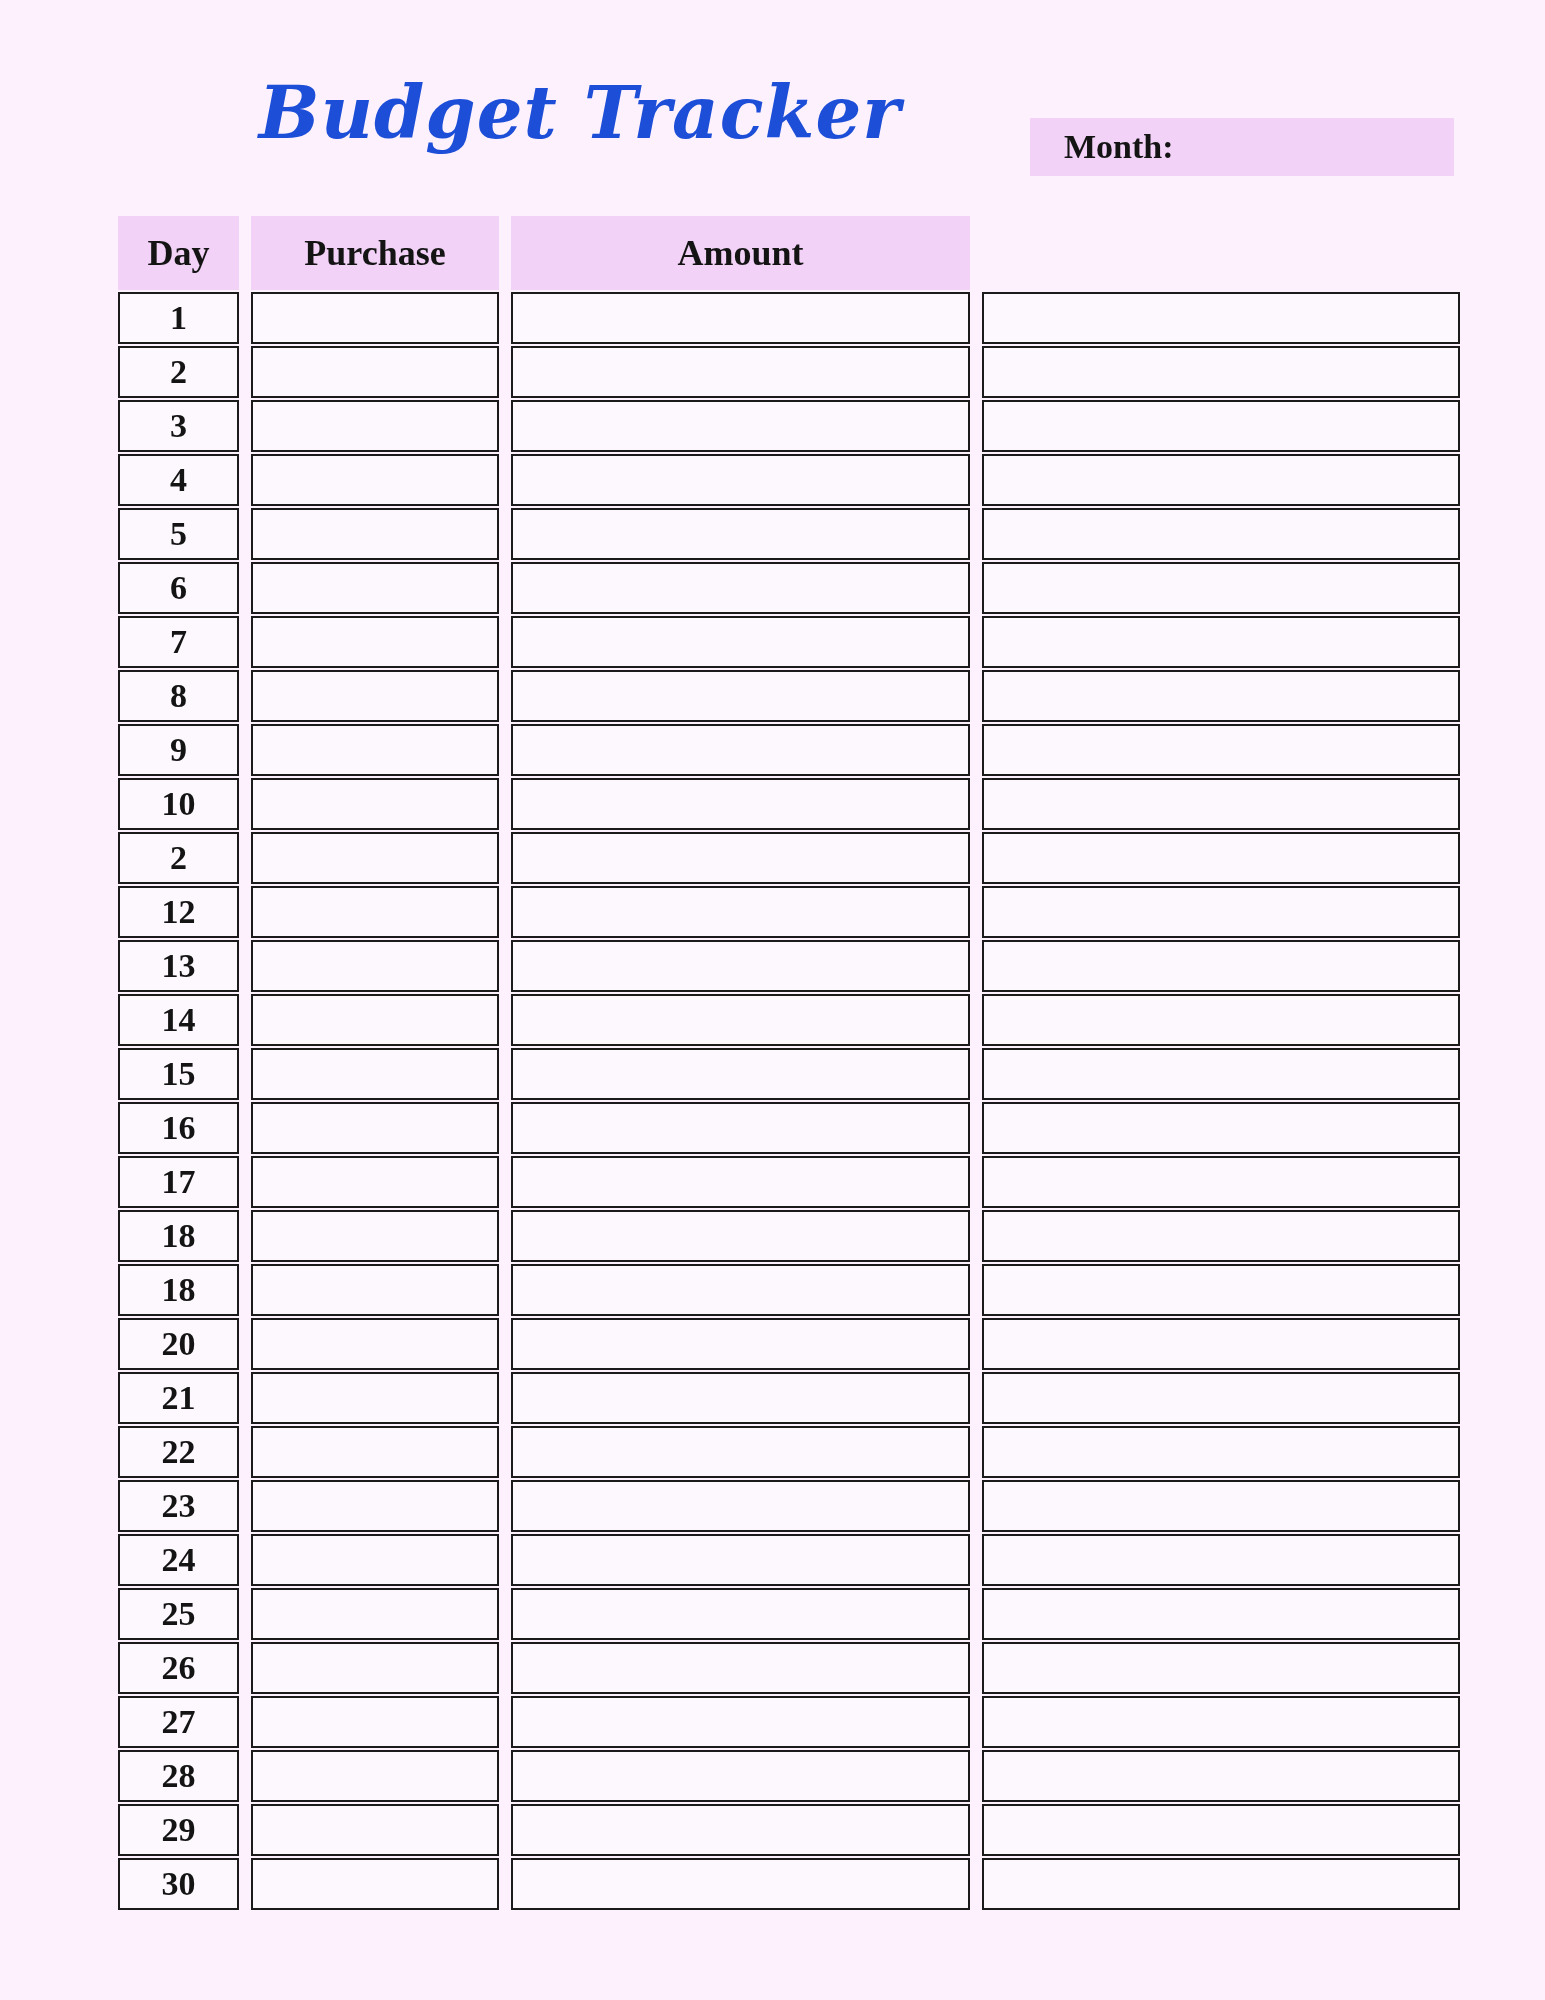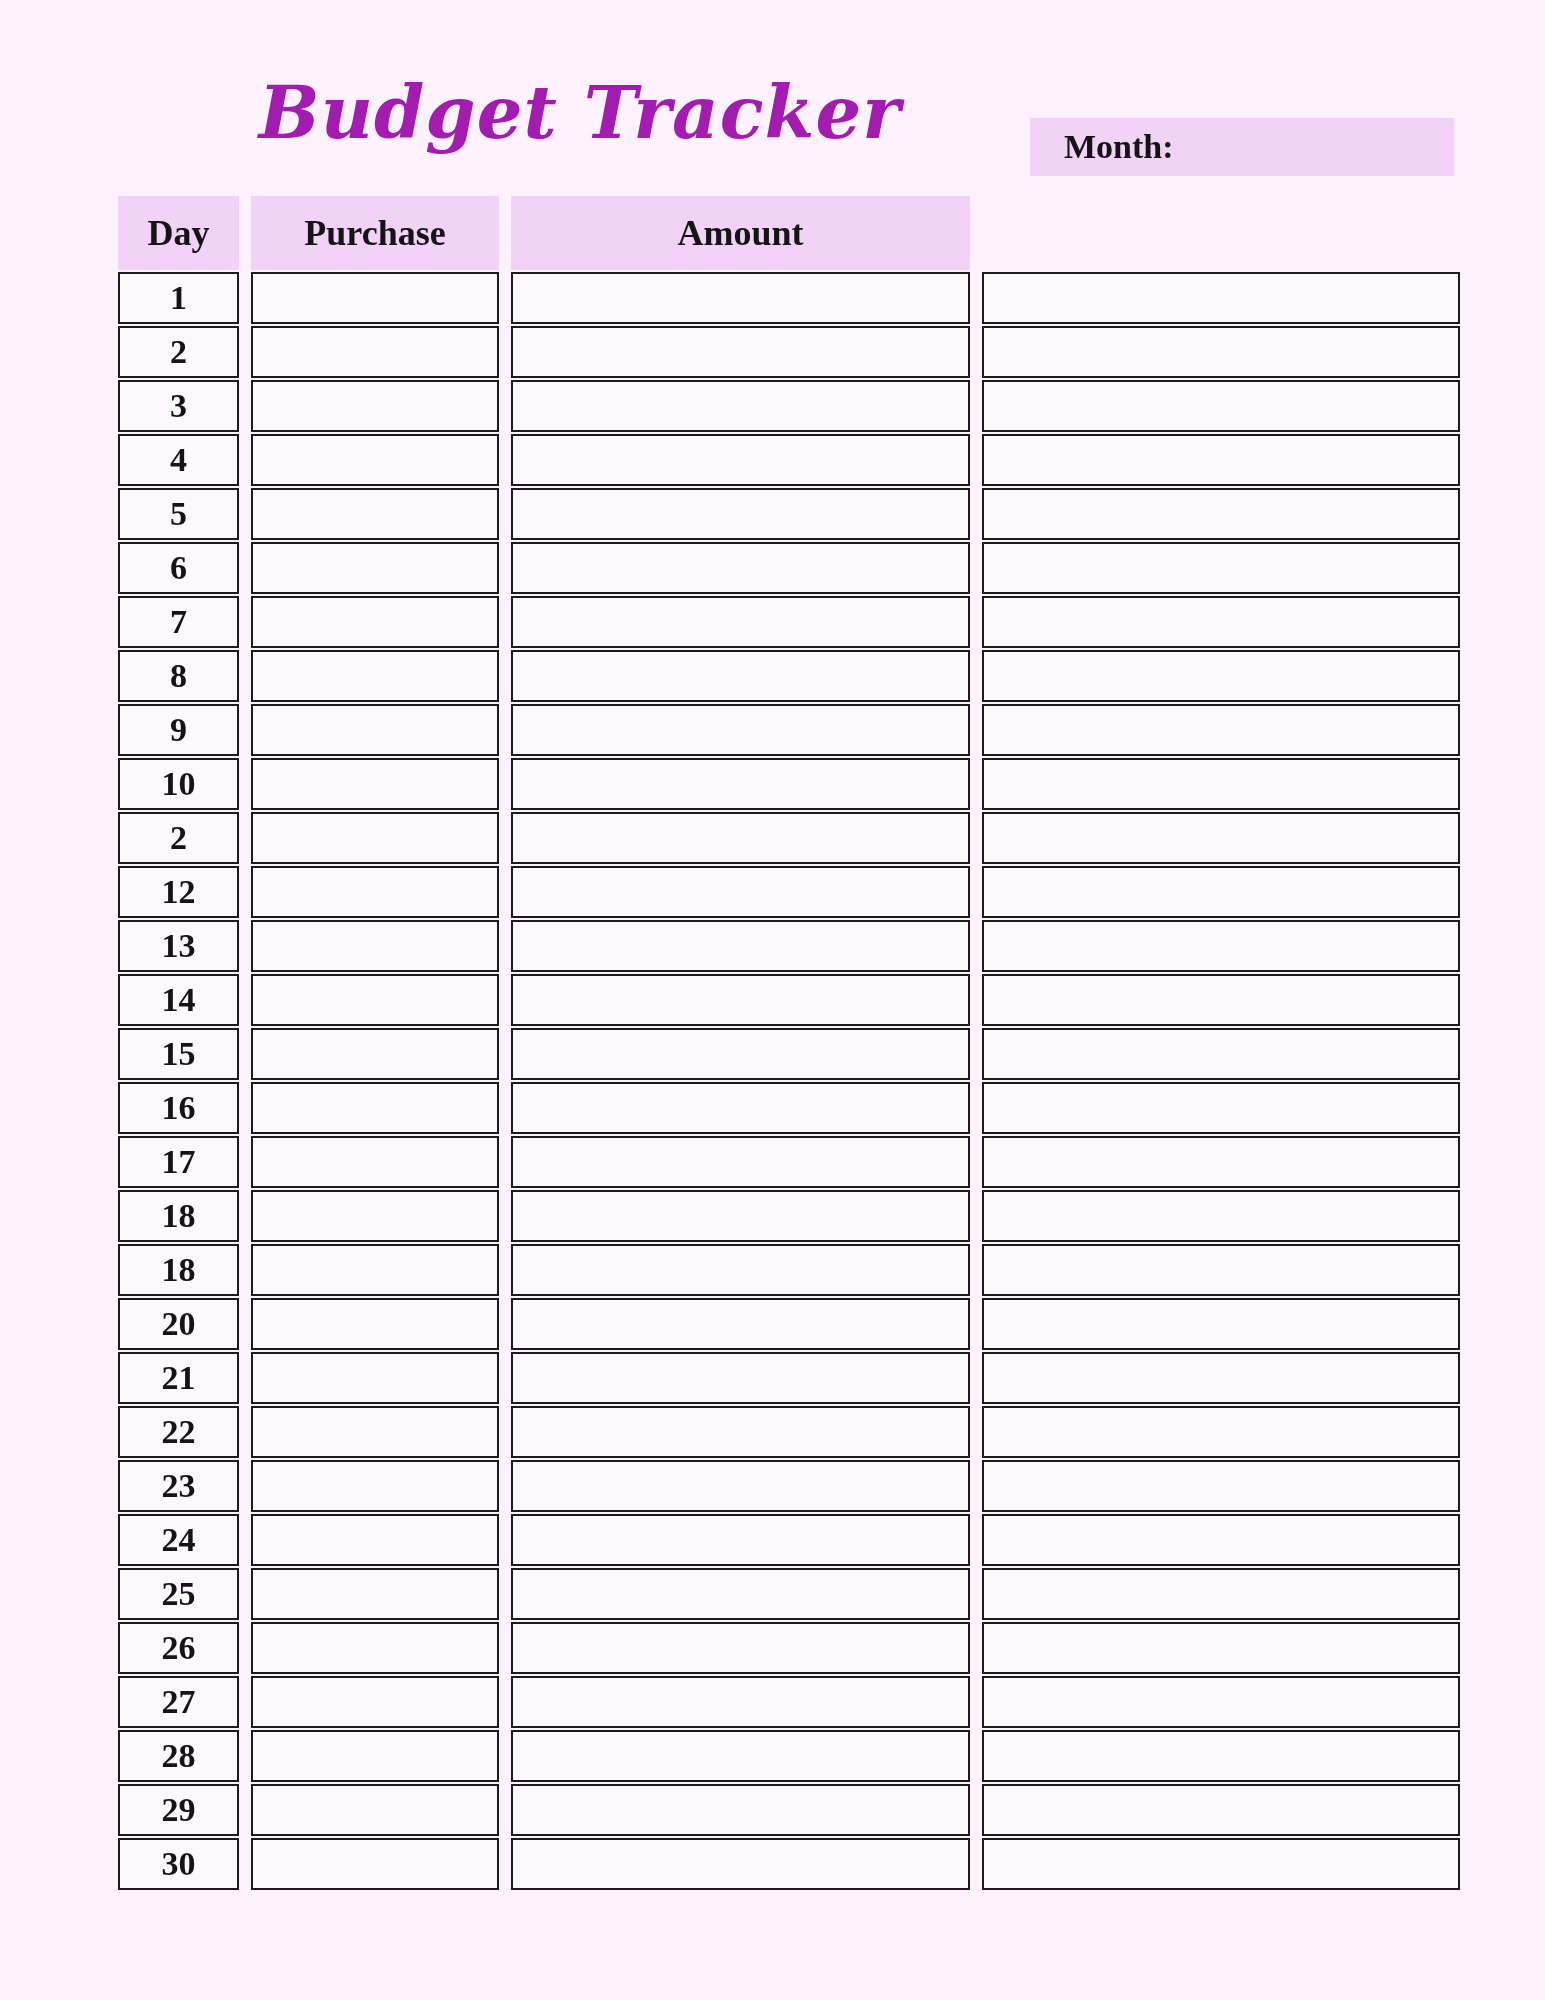--- a/index.html
+++ b/index.html
@@ -21,21 +21,21 @@
   }
   .title{
     position:absolute;
     top:70px;left:130px;width:900px;
     text-align:center;
     font-family:"DejaVu Serif", serif;
     font-style:italic;
     font-weight:bold;
     font-size:72px;
     letter-spacing:1px;
-    color:#a21caf;
+    color:#1d4ed8;
   }
   .month-box{
     position:absolute;
     left:1030px;top:118px;
     width:424px;height:58px;
     background:var(--lavender);
     display:flex;align-items:center;
     padding-left:34px;
   }
   .month-label{
@@ -43,21 +43,21 @@
     font-size:34px;
   }
   .month-value{
     flex:1;height:100%;
     font-size:30px;
     display:flex;align-items:center;
     padding-left:14px;
   }
   .sheet{
     position:absolute;
-    left:118px;top:196px;
+    left:118px;top:216px;
     width:1342px;
   }
   .grid-row{
     display:grid;
     grid-template-columns:121px 248px 459px 478px;
     column-gap:12px;
   }
   .header-row{height:74px;}
   .header-cell{
     background:var(--lavender);

